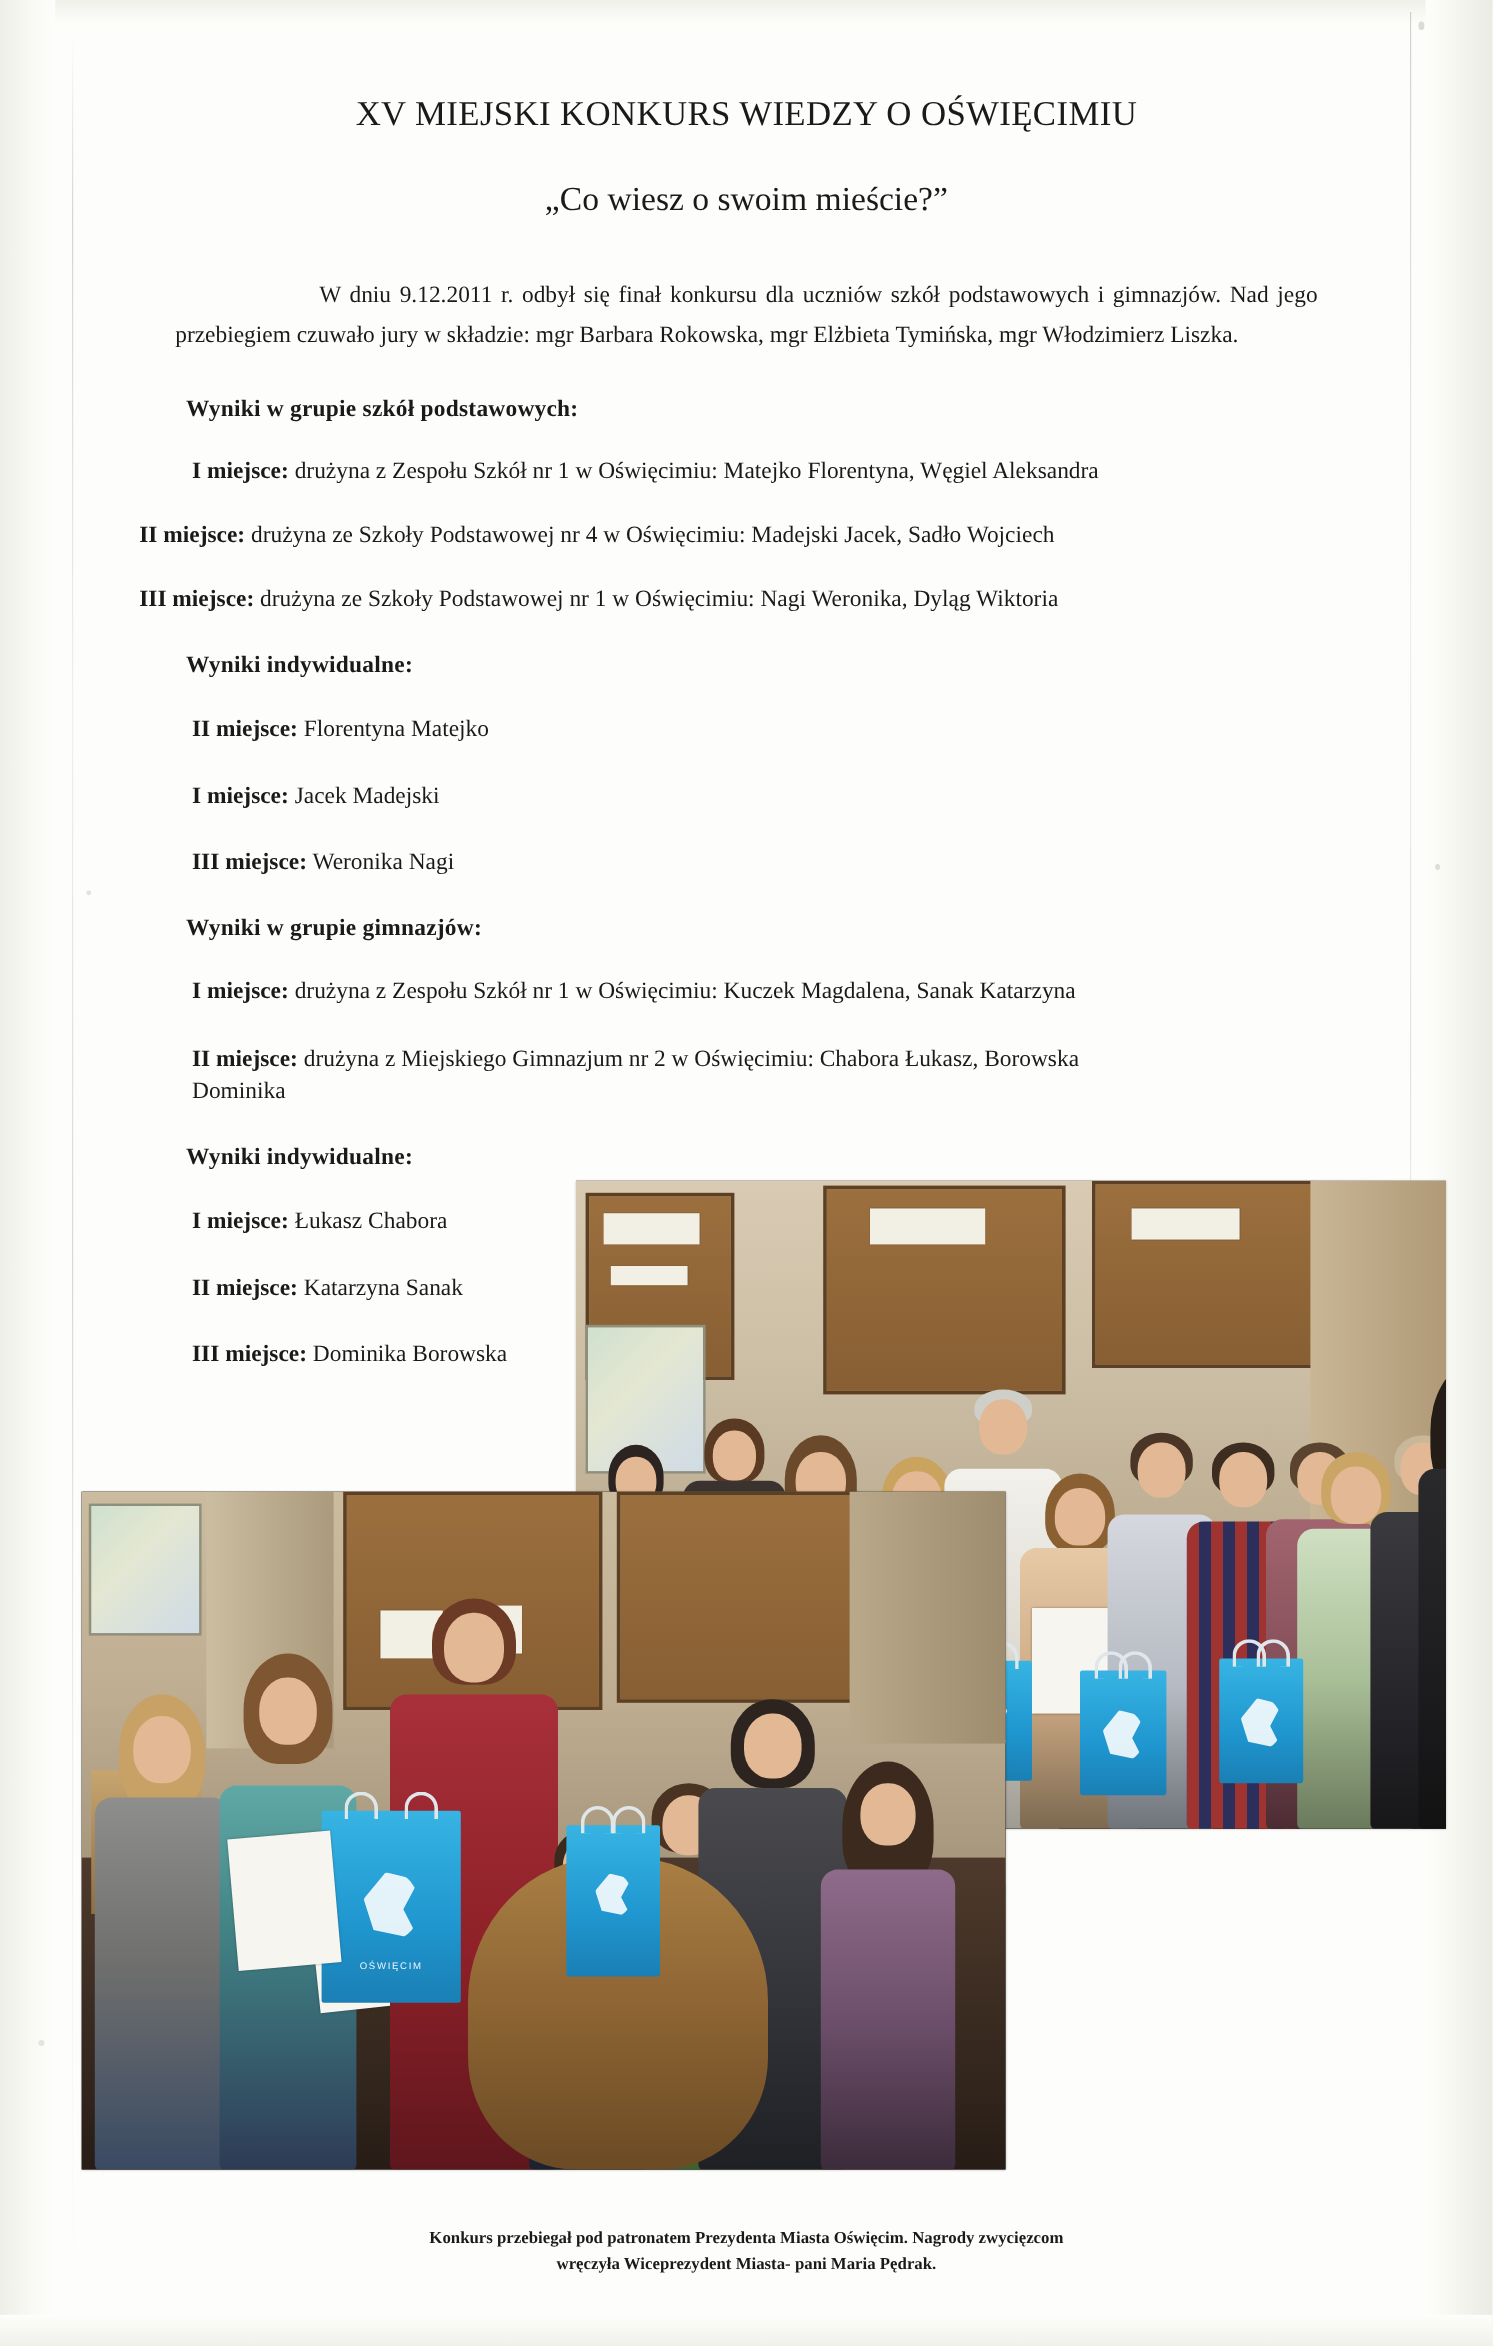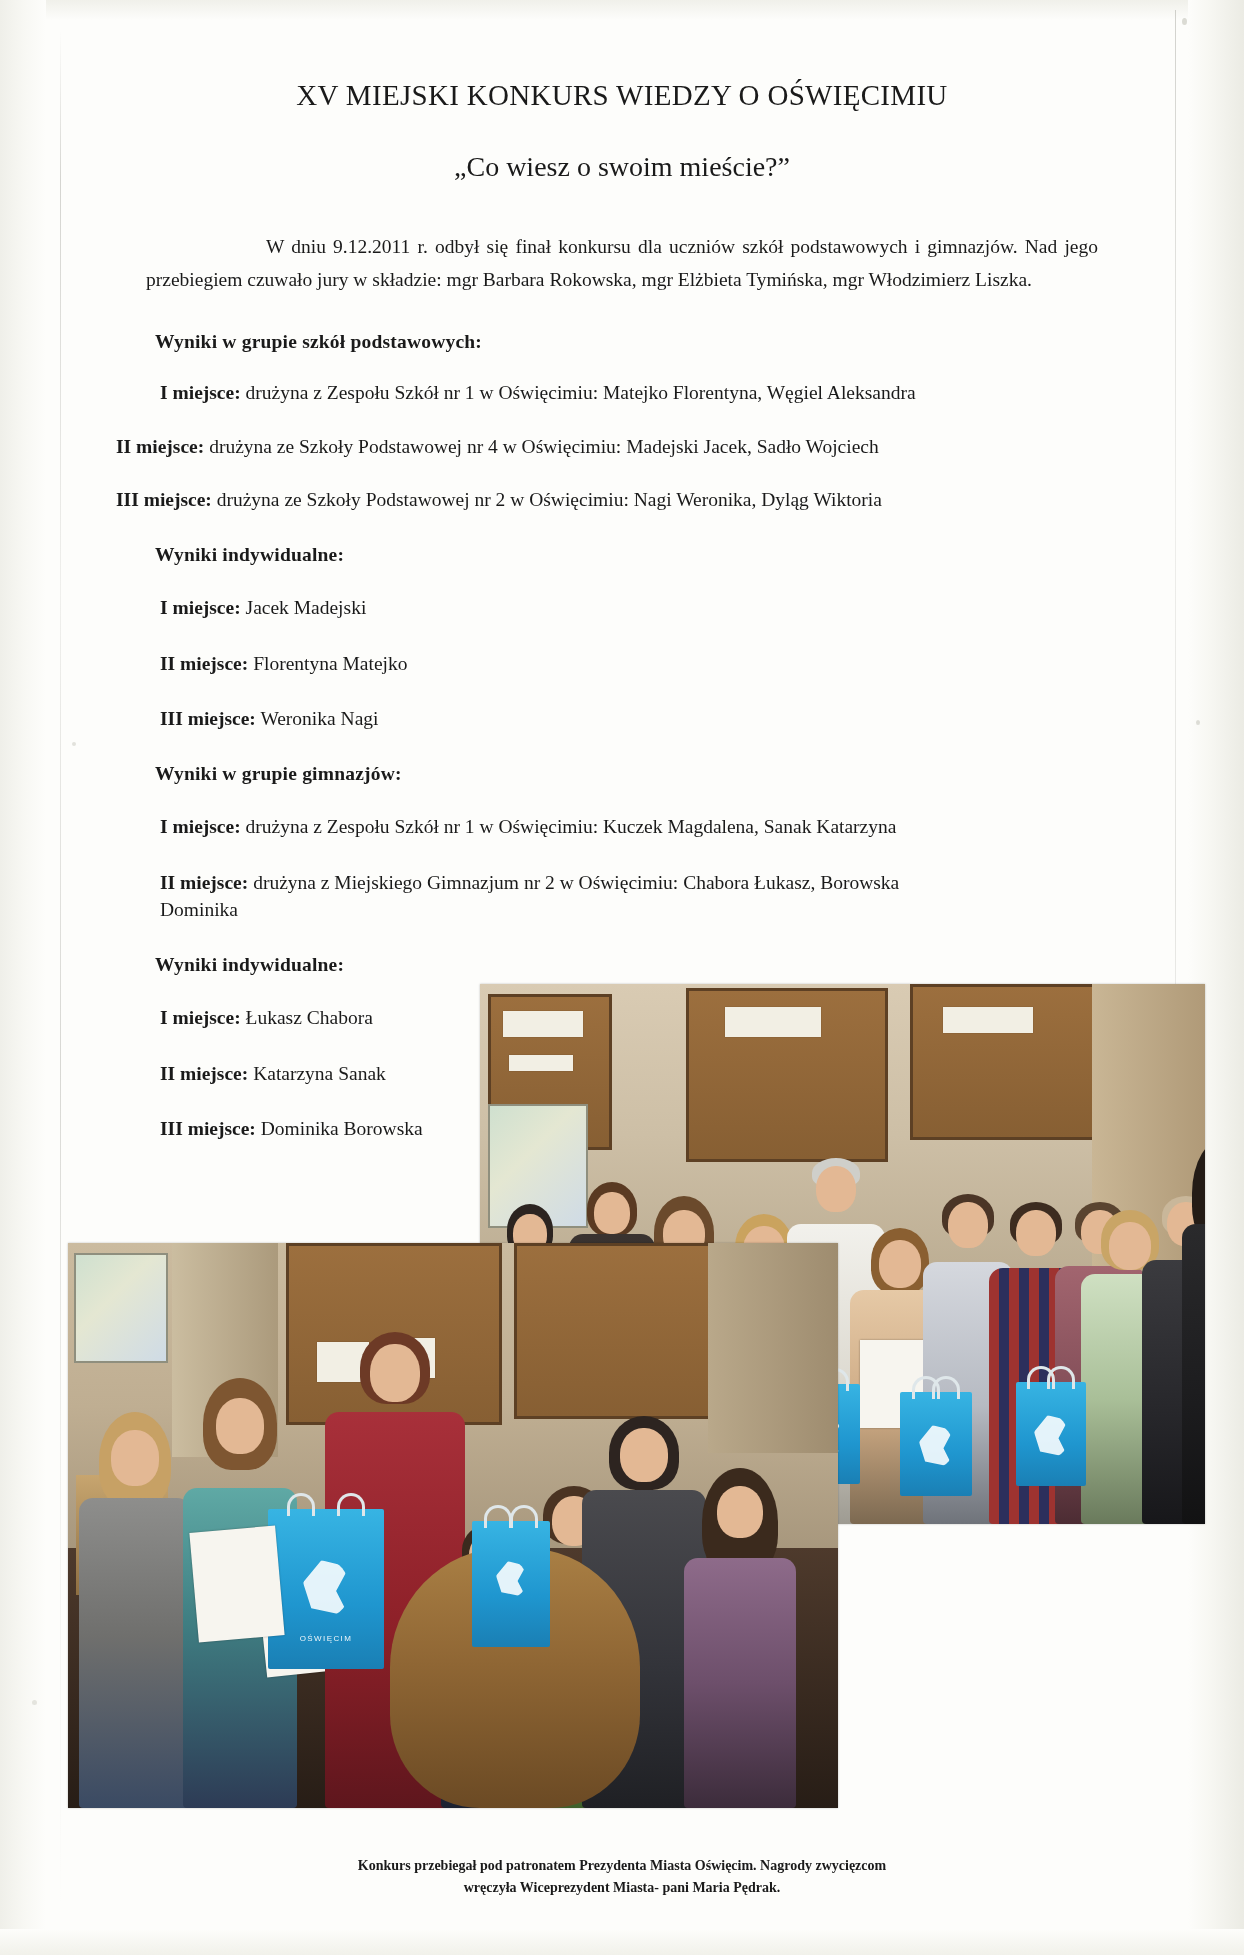--- a/index.html
+++ b/index.html
@@ -285,31 +285,31 @@
     <div class="entry">
       <span class="place">I miejsce:</span>
       <span>drużyna z  Zespołu Szkół nr 1 w Oświęcimiu: Matejko Florentyna, Węgiel Aleksandra</span>
     </div>
     <div class="entry deep">
       <span class="place">II miejsce:</span>
       <span>drużyna ze Szkoły Podstawowej nr 4 w Oświęcimiu: Madejski Jacek, Sadło Wojciech</span>
     </div>
     <div class="entry deep">
       <span class="place">III miejsce:</span>
-      <span>drużyna ze Szkoły Podstawowej nr 2 w Oświęcimiu: Nagi Weronika, Dyląg Wiktoria</span>
+      <span>drużyna ze Szkoły Podstawowej nr 1 w Oświęcimiu: Nagi Weronika, Dyląg Wiktoria</span>
     </div>
 
     <div class="section-head tight">Wyniki indywidualne:</div>
+    <div class="entry ind">
+      <span class="place">II miejsce:</span>
+      <span>Florentyna Matejko</span>
+    </div>
     <div class="entry ind">
       <span class="place">I miejsce:</span>
       <span>Jacek Madejski</span>
-    </div>
-    <div class="entry ind">
-      <span class="place">II miejsce:</span>
-      <span>Florentyna Matejko</span>
     </div>
     <div class="entry ind">
       <span class="place">III miejsce:</span>
       <span>Weronika Nagi</span>
     </div>
 
     <div class="section-head tight">Wyniki w grupie gimnazjów:</div>
     <div class="entry ind">
       <span class="place">I miejsce:</span>
       <span>drużyna z  Zespołu Szkół nr 1 w Oświęcimiu: Kuczek Magdalena, Sanak Katarzyna</span>

